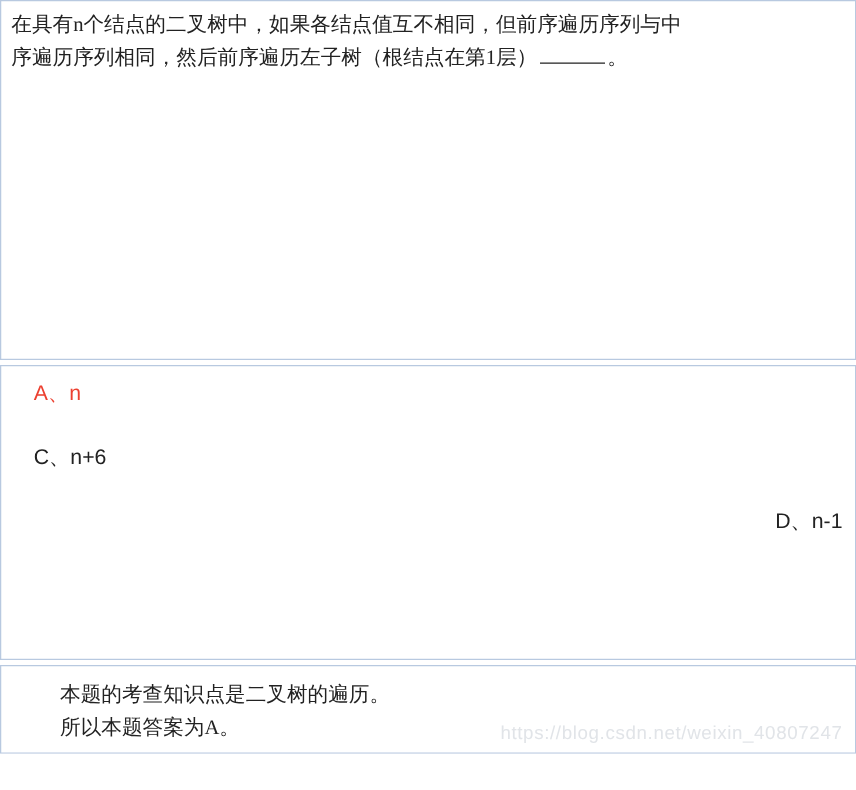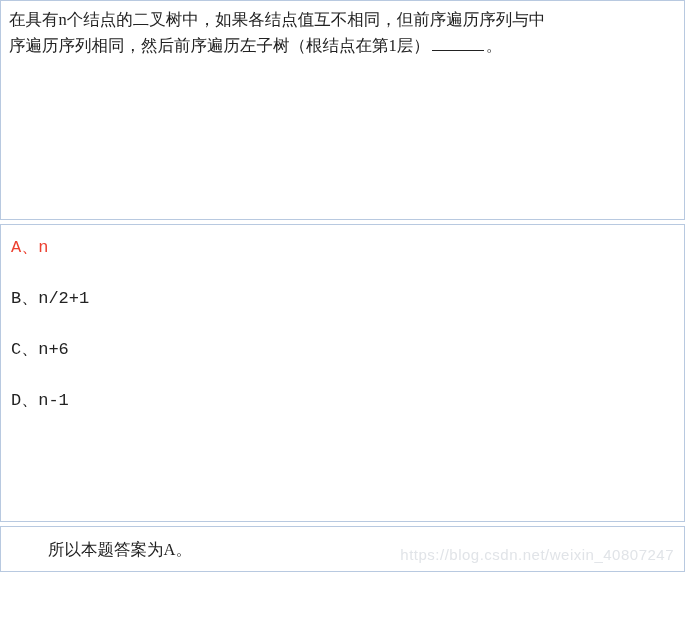--- a/index.html
+++ b/index.html
@@ -8,47 +8,47 @@
     padding: 0;
     font-family: "Microsoft YaHei", "SimSun", Arial, sans-serif;
     background: #fff;
     width: 685px;
   }
   .panel {
     border: 1px solid #b8c9e0;
     background: #fff;
   }
   .question {
-    height: 220px;
+    height: 288px;
     padding: 6px 10px 4px 8px;
     font-size: 16.5px;
     line-height: 1.55;
     color: #222;
     font-family: "SimSun", serif;
   }
   .blank {
     display: inline-block;
     border-bottom: 1px solid #222;
     width: 52px;
     vertical-align: baseline;
     height: 1em;
     margin: 0 2px;
   }
   .options {
     margin-top: 4px;
-    padding: 10px 10px 10px 10px;
+    padding: 10px 10px 10px 26px;
     font-size: 17px;
     color: #222;
-    font-family: Liberation Mono, monospace;
-    height: 298px;
+    font-family: Liberation Sans, sans-serif;
+    height: 236px;
   }
   .opt {
     margin: 0 0 28px 0;
   }
-  .opt:last-child { margin-bottom: 10px; }
+  .opt:last-child { margin-bottom: 10px; text-align: right; }
   .opt.correct { color: #ec4030; }
   .explain {
     margin-top: 4px;
     padding: 10px 14px 8px 14px;
     font-size: 16.5px;
     line-height: 1.55;
     color: #222;
     font-family: "SimSun", serif;
     position: relative;
   }
@@ -70,21 +70,21 @@
 </head>
 <body>
 
 <div class="panel question">
   <span>在具有n个结点的二叉树中，如果各结点值互不相同，但前序遍历序列与中</span><br>
   <span>序遍历序列相同，然后前序遍历左子树（根结点在第1层）</span><span class="blank"></span><span>。</span>
 </div>
 
 <div class="panel options">
   <div class="opt correct">A、n</div>
-  <div class="opt">B、n/2+1</div>
   <div class="opt">C、n+6</div>
   <div class="opt">D、n-1</div>
 </div>
 
 <div class="panel explain">
+  <p>本题的考查知识点是二叉树的遍历。</p>
   <p>所以本题答案为A。</p>
   <div class="watermark">https://blog.csdn.net/weixin_40807247</div>
 </div>
 
 </body></html>

